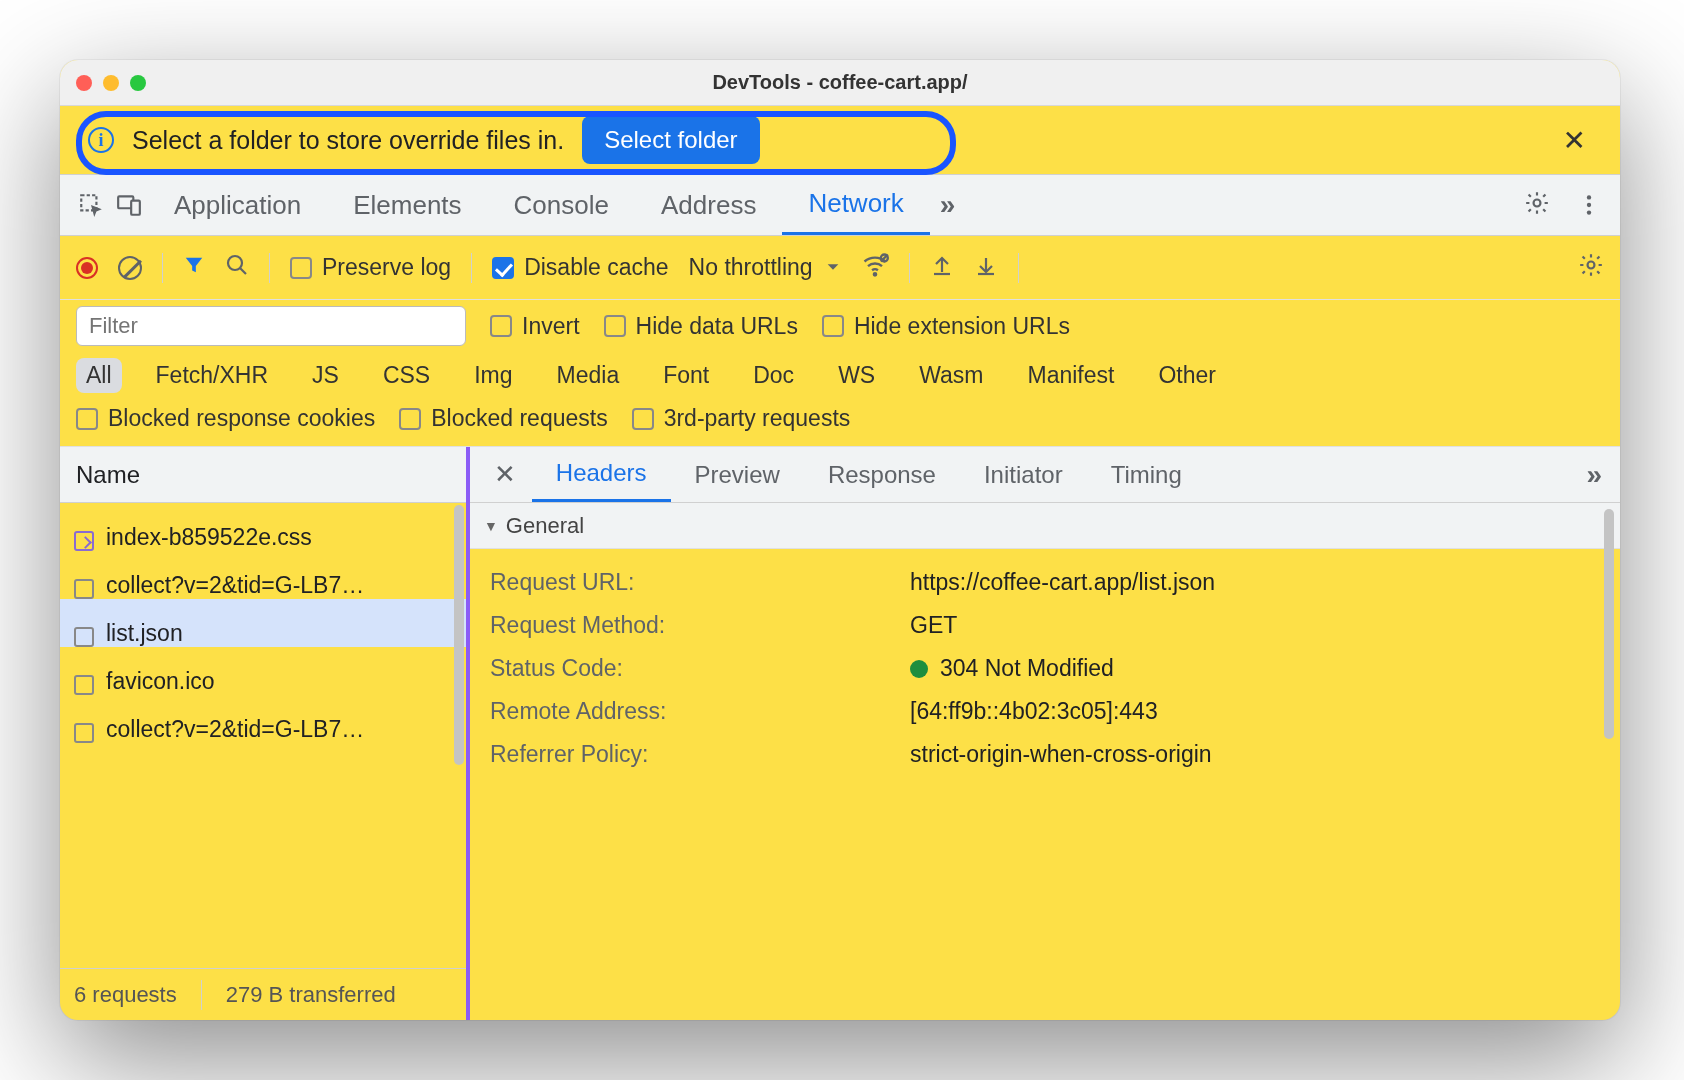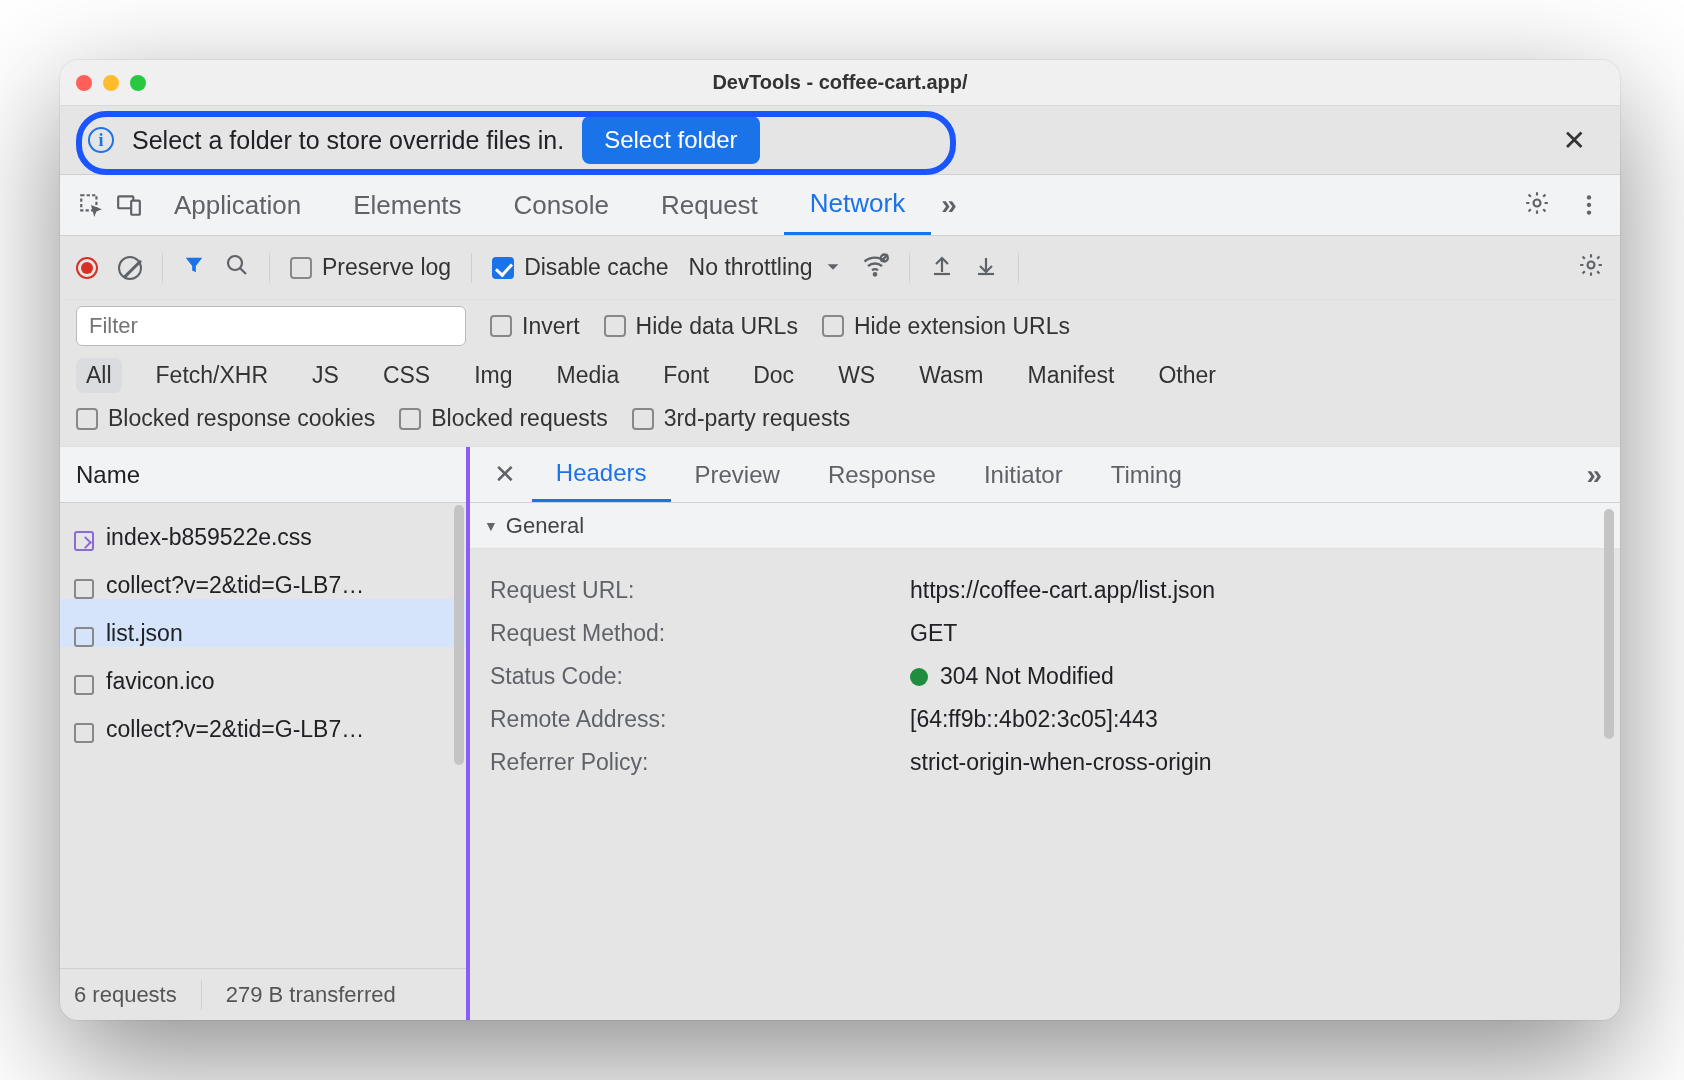--- a/index.html
+++ b/index.html
@@ -8,21 +8,21 @@
     padding: 60px;
     font-family: -apple-system, BlinkMacSystemFont, "Helvetica Neue", Arial, sans-serif;
     background: #fff;
     color: #202124;
   }
   .window {
     width: 1560px;
     height: 960px;
     border-radius: 18px;
     box-shadow: 0 40px 120px rgba(0,0,0,.45), 0 0 0 1px rgba(0,0,0,.05);
-    background: #e5e5e5;
+    background: #fde047;
     overflow: hidden;
     display: flex;
     flex-direction: column;
   }
   
   .titlebar {
     height: 46px;
     background: #f0f0f0;
     border-bottom: 1px solid #d8d8d8;
     display: flex;
@@ -160,21 +160,21 @@
   }
   .dt-x{ font-size:26px; padding:0 16px; cursor:pointer; color:#5f6368;}
   .dtab{ padding:0 24px; height:100%; display:flex; align-items:center;
          font-size:24px; color:#5f6368; cursor:pointer;}
   .dtab.active{ color:#1a73e8; border-bottom:3px solid #1a73e8;}
   .section-hdr{
     height:46px; display:flex; align-items:center; gap:8px; padding:0 14px;
     background:#f1f3f4; border-bottom:1px solid #e0e0e0; font-size:22px; color:#444;
   }
   .tri{ font-size:14px; color:#666;}
-  .kv-grid{ padding:20px 20px; font-size:23px; }
+  .kv-grid{ padding:12px 20px; font-size:23px; }
   .kv-row{ display:flex; padding:8px 0; }
   .kv-k{ width:420px; color:#5f6368;}
   .kv-v{ flex:1; color:#202124; display:flex; align-items:center; gap:12px;}
   .status-dot{ width:18px;height:18px;border-radius:50%; background:#1e8e3e;}
   .detail-scroll{ position:absolute; right:6px; width:10px; height:230px; background:#c4c4c4; border-radius:5px;}
   .detail{position:relative;}
 </style>
 </head>
 <body>
 
@@ -209,21 +209,21 @@
     <span class="ts-icon">
       <svg viewBox="0 0 24 24">
           <rect x="2" y="4" width="14" height="11" rx="1" fill="none" stroke="#5f6368" stroke-width="2"></rect>
           <rect x="14" y="8" width="8" height="13" rx="1" fill="#f1f3f4" stroke="#5f6368" stroke-width="2"></rect>
         </svg>
     </span>
     <div id="main-tabs" style="display:flex;height:100%">
         <div class="tab">Application</div>
         <div class="tab">Elements</div>
         <div class="tab">Console</div>
-        <div class="tab">Request</div>
+        <div class="tab">Address</div>
         <div class="tab active">Network</div>
       </div>
     <span class="chevrons">»</span>
     <div class="right">
       <span class="gear">
         <svg viewBox="0 0 24 24">
             <circle cx="12" cy="12" r="3.2"></circle>
             <path d="M12 2v3M12 19v3M4.2 4.2l2.1 2.1M17.7 17.7l2.1 2.1M2 12h3M19 12h3M4.2 19.8l2.1-2.1M17.7 6.3l2.1-2.1"></path>
           </svg>
       </span>

